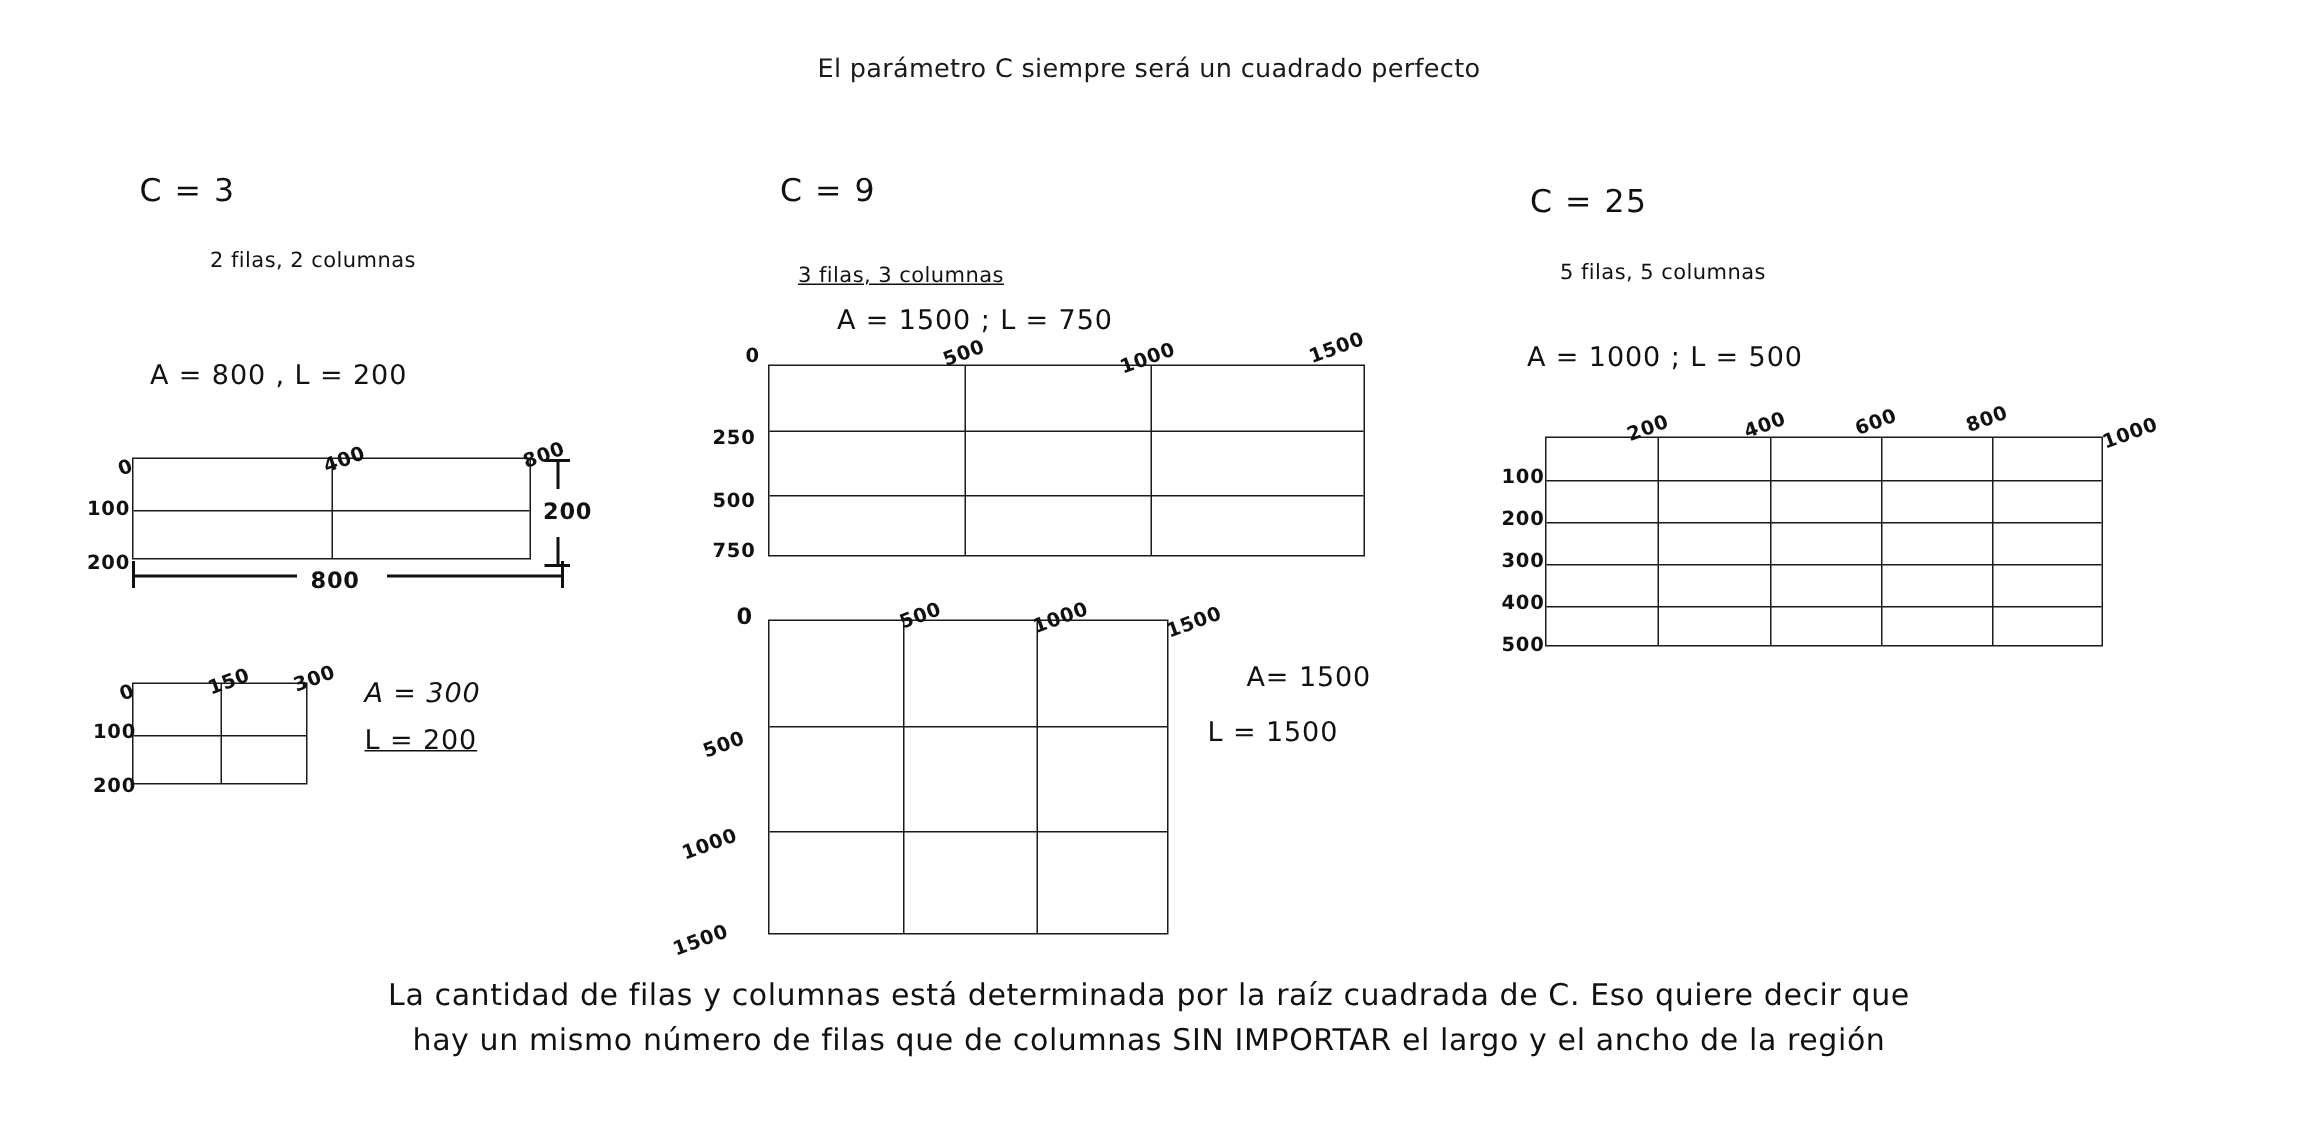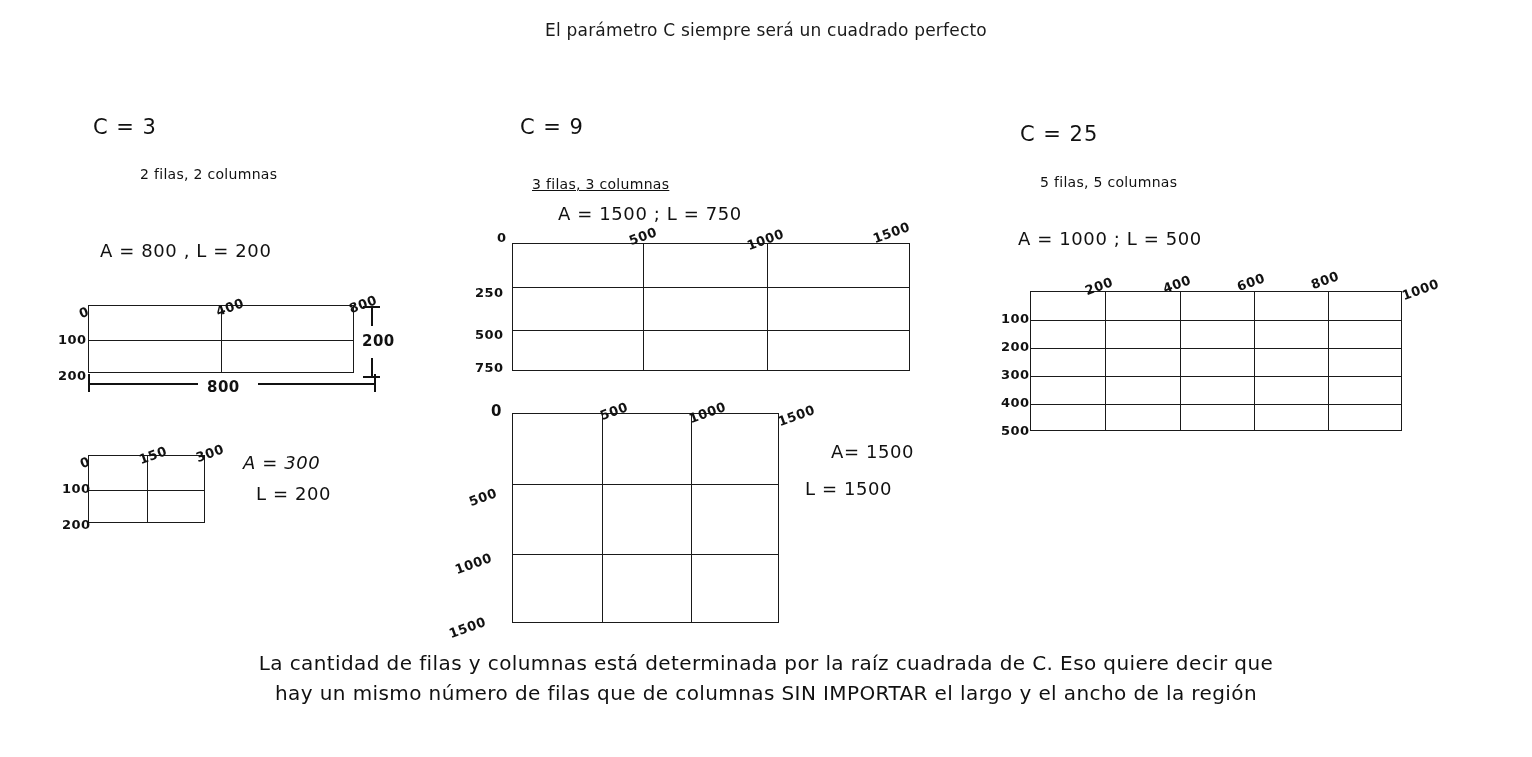--- a/index.html
+++ b/index.html
@@ -10,21 +10,21 @@
   body {
     width: 1532px;
     height: 757px;
     position: relative;
     font-family: "DejaVu Sans", sans-serif;
     color: #111111;
     overflow: hidden;
   }
   .abs { position: absolute; }
   .title {
-    top: 20px;
+    top: 36px;
     left: 0;
     width: 1532px;
     text-align: center;
     font-size: 17px;
     color: #1a1a1a;
     letter-spacing: 0.2px;
   }
   .case-label {
     font-size: 21px;
     letter-spacing: 1px;
@@ -131,21 +131,21 @@
 <div class="grid" style="left:88px; top:455px; width:117px; height:68px;">
   <div class="vline thin" style="left:58px;"></div>
   <div class="hline thin" style="top:34px;"></div>
 </div>
 <div class="abs tick rot" style="left:83px; top:456px;">0</div>
 <div class="abs tick rot" style="left:142px; top:452px;">150</div>
 <div class="abs tick rot" style="left:199px; top:450px;">300</div>
 <div class="abs tick" style="left:62px; top:481px;">100</div>
 <div class="abs tick" style="left:62px; top:517px;">200</div>
 <div class="abs dim-note" style="left:243px; top:452px;font-style:italic;">A = 300</div>
-<div class="abs dim-note" style="left:256px; top:483px;">L = 200</div>
+<div class="abs dim-note" style="left:243px; top:483px;text-decoration:underline;">L = 200</div>
 
 <div class="abs case-label" style="left:520px; top:115px;">C = 9</div>
 <div class="abs case-sub" style="left:532px; top:176px;text-decoration:underline;">3 filas, 3 columnas</div>
 <div class="abs dim-note" style="left:558px; top:203px;">A = 1500 ;  L = 750</div>
 
 <div class="grid" style="left:512px; top:243px; width:398px; height:128px;">
   <div class="vline" style="left:130px;"></div>
   <div class="vline" style="left:254px;"></div>
   <div class="hline" style="top:43px;"></div>
   <div class="hline" style="top:86px;"></div>

